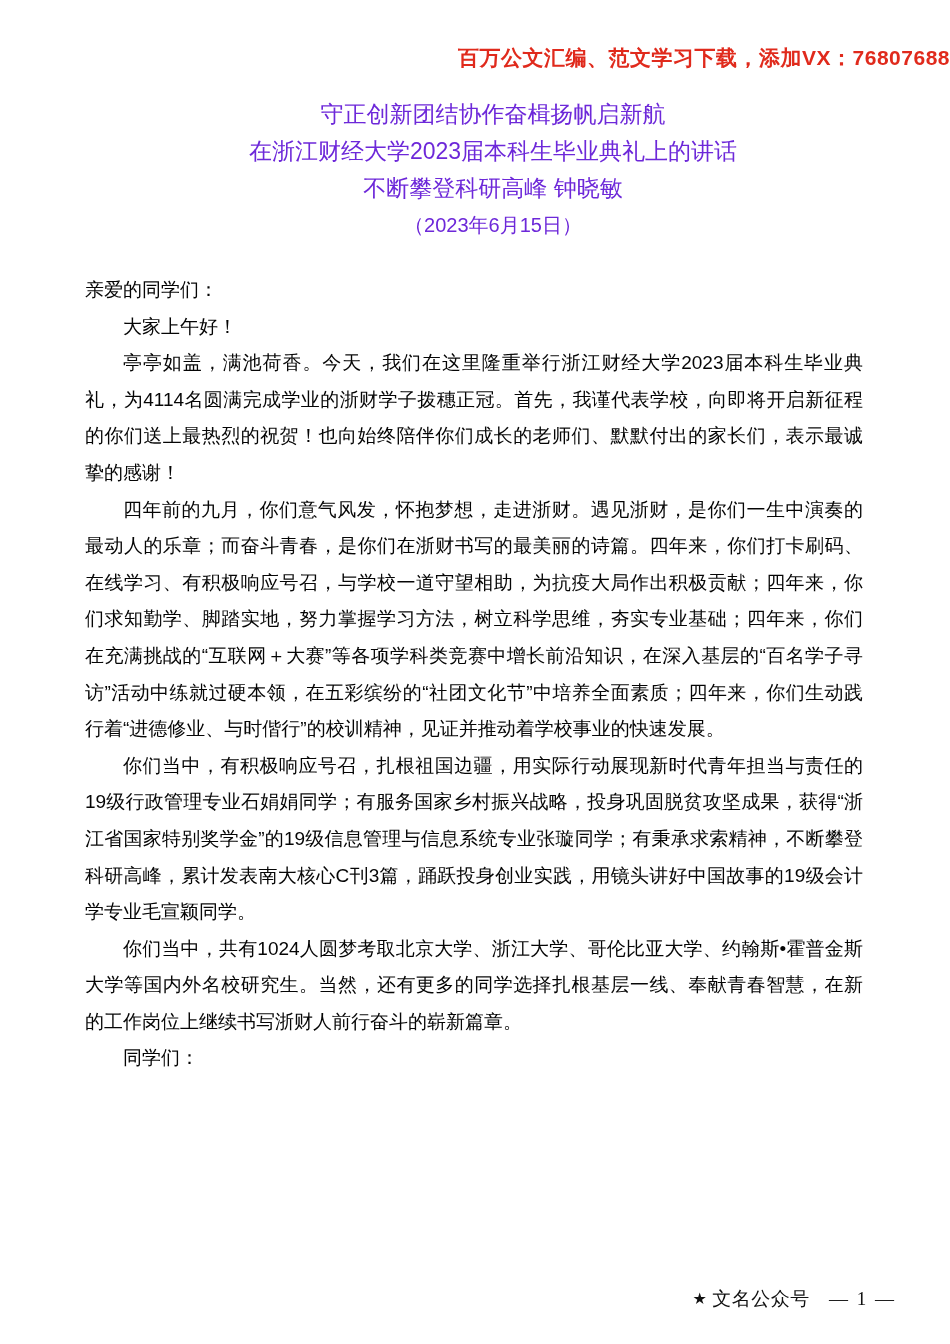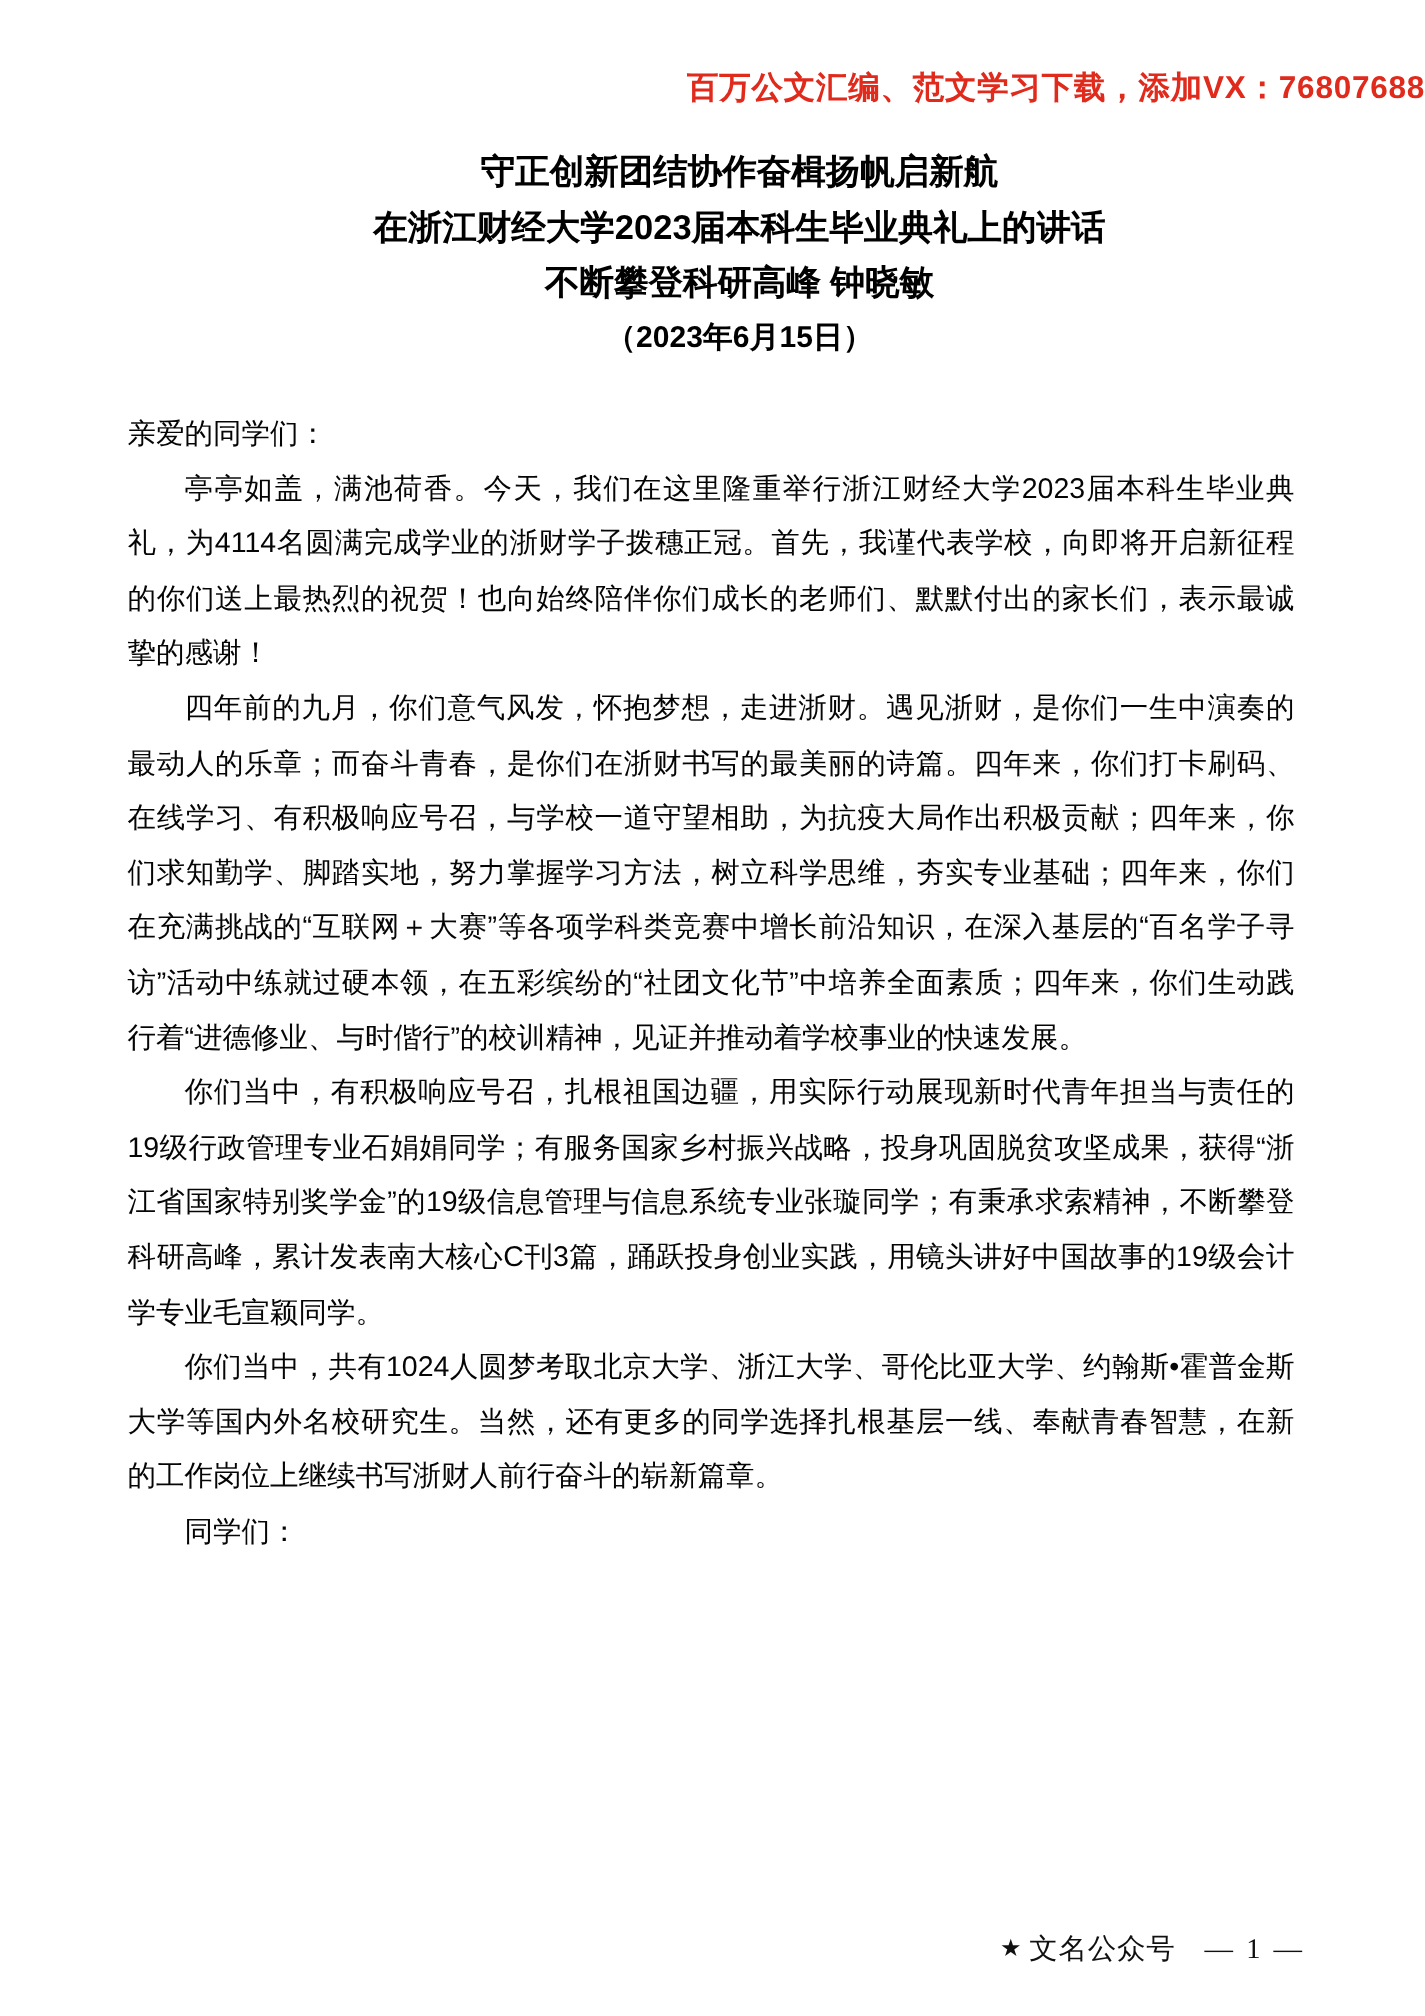--- a/index.html
+++ b/index.html
@@ -39,22 +39,22 @@
   .title-block {
     position: absolute;
     top: 96px;
     left: 0;
     width: 950px;
     text-align: center;
   }
   .title-line {
     font-size: 23px;
     line-height: 37px;
-    font-weight: 700;
-    color: #000000;
+    font-weight: 400;
+    color: #6d28d9;
     white-space: nowrap;
     margin-left: 36px;
   }
   .title-line.date {
     font-size: 20px;
   }
 
   
   .body-block {
     position: absolute;
@@ -78,21 +78,21 @@
     text-indent: 0;
   }
 
   
   .footer {
     position: absolute;
     bottom: 32px;
     left: 0;
     width: 950px;
     text-align: right;
-    padding-right: 80px;
+    padding-right: 54px;
     box-sizing: border-box;
     font-size: 19px;
     color: #101010;
     white-space: nowrap;
   }
   .footer .star {
     font-size: 16px;
     vertical-align: 1px;
   }
   .footer .brand {
@@ -113,20 +113,21 @@
 
   <div class="title-block">
     <div class="title-line">守正创新团结协作奋楫扬帆启新航</div>
     <div class="title-line">在浙江财经大学2023届本科生毕业典礼上的讲话</div>
     <div class="title-line">不断攀登科研高峰  钟晓敏</div>
     <div class="title-line date">（2023年6月15日）</div>
   </div>
 
   <div class="body-block">
     <p class="para salutation">亲爱的同学们：</p>
+    <p class="para indent">大家上午好！</p>
     <p class="para indent">亭亭如盖，满池荷香。今天，我们在这里隆重举行浙江财经大学2023届本科生毕业典礼，为4114名圆满完成学业的浙财学子拨穗正冠。首先，我谨代表学校，向即将开启新征程的你们送上最热烈的祝贺！也向始终陪伴你们成长的老师们、默默付出的家长们，表示最诚挚的感谢！</p>
     <p class="para indent">四年前的九月，你们意气风发，怀抱梦想，走进浙财。遇见浙财，是你们一生中演奏的最动人的乐章；而奋斗青春，是你们在浙财书写的最美丽的诗篇。四年来，你们打卡刷码、在线学习、有积极响应号召，与学校一道守望相助，为抗疫大局作出积极贡献；四年来，你们求知勤学、脚踏实地，努力掌握学习方法，树立科学思维，夯实专业基础；四年来，你们在充满挑战的“互联网＋大赛”等各项学科类竞赛中增长前沿知识，在深入基层的“百名学子寻访”活动中练就过硬本领，在五彩缤纷的“社团文化节”中培养全面素质；四年来，你们生动践行着“进德修业、与时偕行”的校训精神，见证并推动着学校事业的快速发展。</p>
     <p class="para indent">你们当中，有积极响应号召，扎根祖国边疆，用实际行动展现新时代青年担当与责任的19级行政管理专业石娟娟同学；有服务国家乡村振兴战略，投身巩固脱贫攻坚成果，获得“浙江省国家特别奖学金”的19级信息管理与信息系统专业张璇同学；有秉承求索精神，不断攀登科研高峰，累计发表南大核心C刊3篇，踊跃投身创业实践，用镜头讲好中国故事的19级会计学专业毛宣颖同学。</p>
     <p class="para indent">你们当中，共有1024人圆梦考取北京大学、浙江大学、哥伦比亚大学、约翰斯•霍普金斯大学等国内外名校研究生。当然，还有更多的同学选择扎根基层一线、奉献青春智慧，在新的工作岗位上继续书写浙财人前行奋斗的崭新篇章。</p>
     <p class="para indent">同学们：</p>
   </div>
 
   <div class="footer">
     <span class="star">★</span>
     <span class="brand">文名公众号</span>

